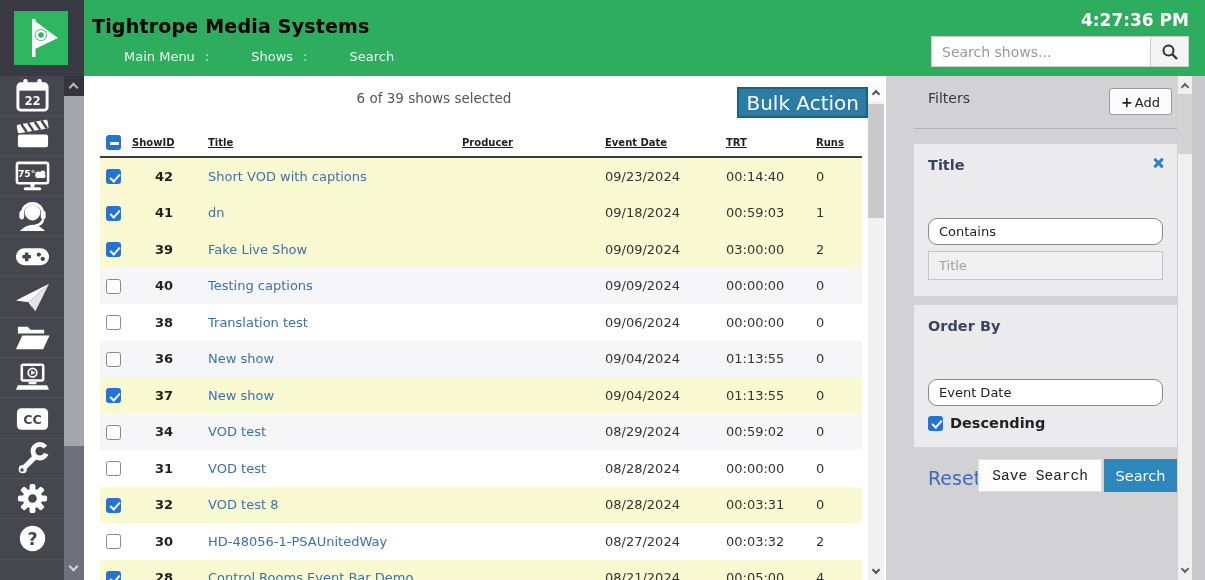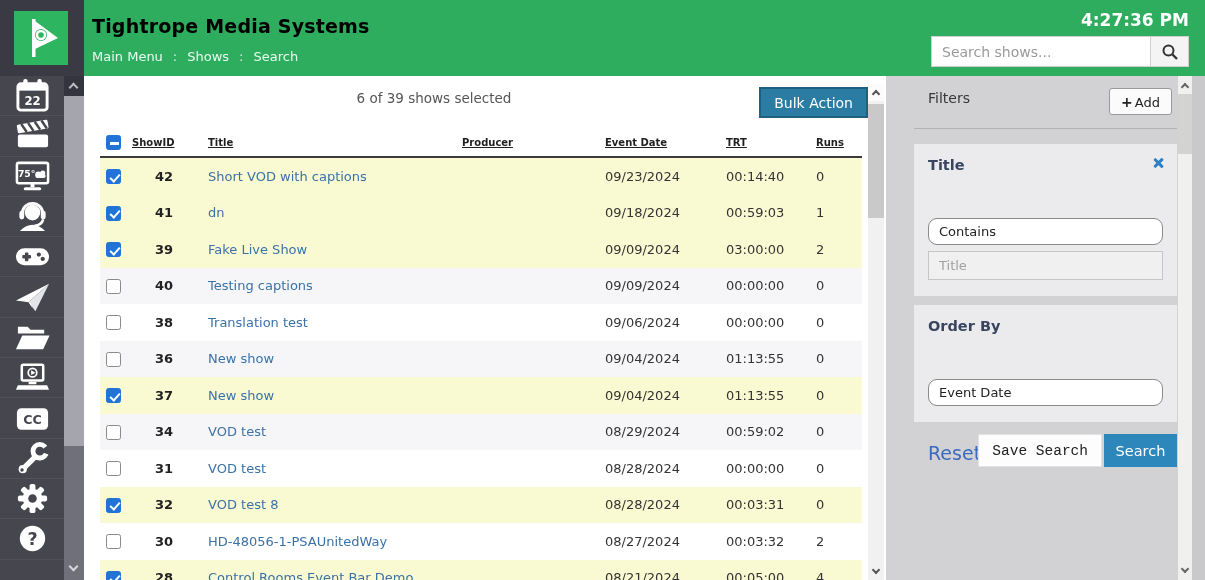--- a/index.html
+++ b/index.html
@@ -5,21 +5,21 @@
   * { margin:0; padding:0; box-sizing:border-box; }
   html,body { width:1205px; height:580px; overflow:hidden; }
   body { font-family:"DejaVu Sans","Liberation Sans",sans-serif; background:#fff; position:relative; }
 
   
   .header { position:absolute; left:0; top:0; width:1205px; height:76px; background:#2ead5e; }
   .logo-box { position:absolute; left:0; top:0; width:84px; height:76px; background:#3a3a45; }
   .logo-sq { position:absolute; left:14px; top:11px; width:54px; height:54px; background:#2db55f; }
   .header-title { position:absolute; left:92px; top:15px; color:#000000; font-size:19px; font-weight:bold; letter-spacing:.2px; }
   .breadcrumb { position:absolute; left:92px; top:49px; color:#eafaf0; font-size:13px; }
-  .breadcrumb a { color:#eafaf0; text-decoration:none; }
+  .breadcrumb a { color:#eafaf0; text-decoration:none;margin-left:32px; }
   .breadcrumb .sep { margin:0 10px; color:#d2f0de; }
   .clock { position:absolute; right:16px; top:10px; color:#fff; font-size:17px; font-weight:bold; }
   .searchbar { position:absolute; right:16px; top:36px; width:258px; height:31px; display:flex; }
   .searchbar input { flex:1; border:1px solid #cfcfcf; border-right:none; padding:0 10px; font-size:14px; font-family:inherit; color:#333; outline:none; }
   .searchbar input::placeholder { color:#9a9a9a; }
   .search-btn { width:39px; background:#f4f4f4; border:1px solid #cfcfcf; cursor:pointer; display:flex; align-items:center; justify-content:center; }
 
   
   .sidebar { position:absolute; left:0; top:76px; width:84px; height:504px; background:#46464f; }
   .icon-col { position:absolute; left:0; top:0; width:64px; height:504px; }
@@ -30,21 +30,21 @@
   .side-scroll .thumb { position:absolute; top:20px; width:20px; height:350px; background:#a5a5ad; }
   .side-scroll .btn-dn { position:absolute; bottom:2px; width:20px; height:18px; }
   .chev { position:absolute; left:6px; width:7px; height:7px; border-left:2px solid #b9b9c1; border-top:2px solid #b9b9c1; }
   .chev.up { top:8px; transform:rotate(45deg); }
   .chev.dn { top:3px; transform:rotate(225deg); border-color:#d6d6dc; }
 
   
   .main { position:absolute; left:84px; top:76px; width:802px; height:504px; background:#fff; }
   .toolbar { position:relative; height:52px; }
   .summary { position:absolute; left:0; width:700px; top:14px; text-align:center; color:#555; font-size:13.5px; }
-  .bulk-btn { position:absolute; right:18px; top:11px; height:31px; padding:0 13px; background:#2a7ca3; border:2px solid #1d607f; color:#fff; font-size:14px; font-family:inherit; cursor:pointer; }
+  .bulk-btn { position:absolute; right:18px; top:11px; height:31px; padding:0 7px; background:#2a7ca3; border:2px solid #1d607f; color:#fff; font-size:20px; font-family:inherit; cursor:pointer; }
 
   .table { position:absolute; left:16px; top:52px; width:762px; }
   .trow { display:grid; grid-template-columns:30px 68px 264px 143px 121px 88px 48px; align-items:center; }
   .thead { height:30px; border-bottom:2px solid #3c3c3c; font-weight:bold; color:#1f1f1f; font-size:10px;text-decoration:underline; }
   .rows .trow { height:36.5px; font-size:13px; color:#333; }
   .rows .trow:nth-child(even) { background:#f6f6f8; }
   .rows .trow.selected { background:#fafad2; }
   .cell { overflow:hidden; white-space:nowrap; }
   .c-title { padding-left:10px; }
   .c-title a { color:#3a72a8; text-decoration:none; }
@@ -401,20 +401,24 @@
     <div class="fcard">
       <div class="fcard-label">Title</div>
       <span class="xclose"></span>
       <div class="sel">Contains</div>
       <input class="txt" type="text" placeholder="Title" style="">
     </div>
 
     <div class="fcard">
       <div class="fcard-label">Order By</div>
       <div class="sel">Event Date</div>
+      <div class="desc-row">
+        <span class="cb checked"></span>
+        <span class="lbl">Descending</span>
+      </div>
     </div>
 
     <div class="actions">
       <a class="reset-link" href="#">Reset</a>
       <button class="save-btn">Save Search</button>
       <button class="search-btn2">Search</button>
     </div>
   </div>
 
   <div class="panel-scroll">

